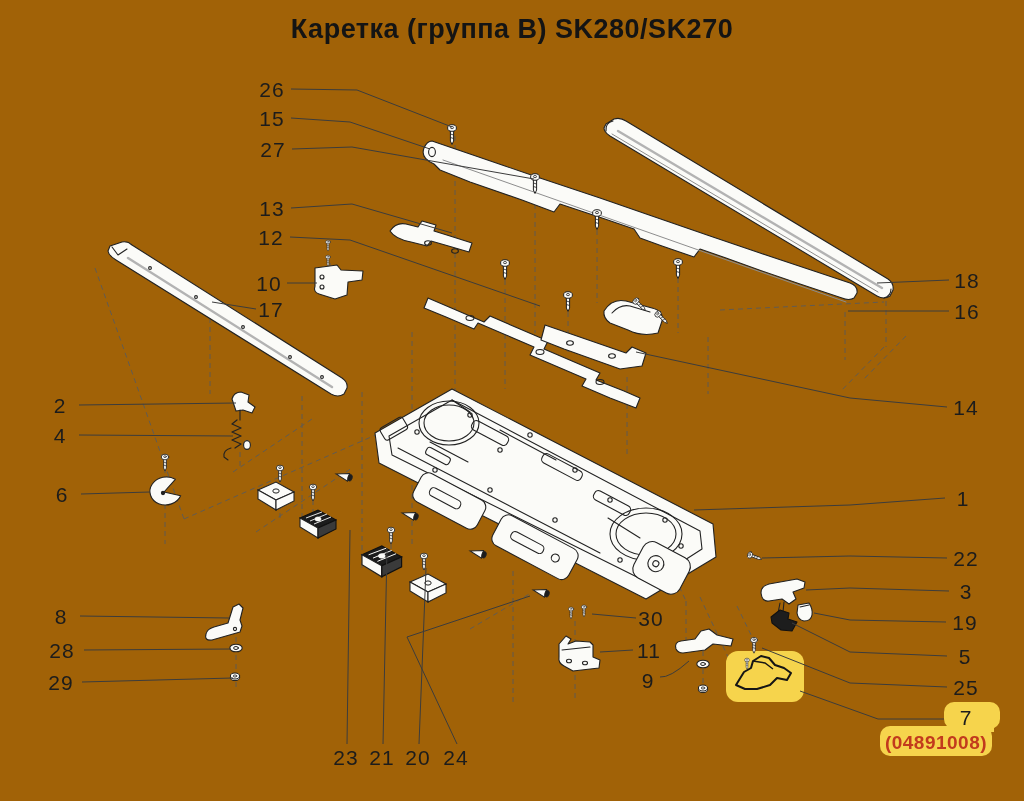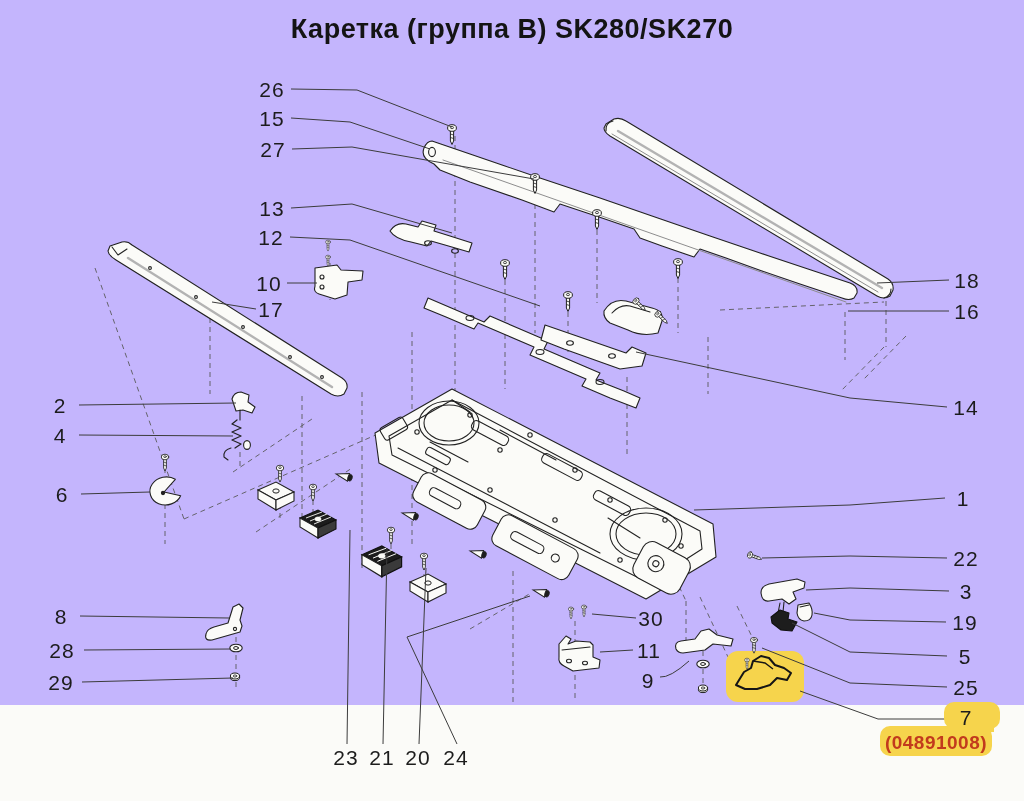--- a/index.html
+++ b/index.html
@@ -1,18 +1,18 @@
 <!DOCTYPE html>
 <html><head>
 <meta charset="utf-8">
 <style>
   html,body{margin:0;padding:0;}
   body{width:1024px;height:801px;overflow:hidden;background:#fbfbf8;
        font-family:"Liberation Sans", sans-serif;}
-  #stage{position:relative;width:1024px;height:705px;background:#c4b5fd;}
+  #stage{position:relative;width:1024px;height:801px;background:#a16207;}
   #title{position:absolute;top:14px;left:0;right:0;text-align:center;
          font-size:27px;font-weight:bold;color:#141414;letter-spacing:.5px;}
   svg{position:absolute;top:0;left:0;}
   svg text{font-family:"Liberation Sans", sans-serif;}
   .lbl{font-size:21px;fill:#1c1c1c;letter-spacing:1px;}
   .code{font-size:19px;font-weight:bold;letter-spacing:.5px;}
   .ink{stroke:#222;fill:none;stroke-width:1.1;stroke-linejoin:round;stroke-linecap:round;}
   .ink .wfill{fill:#fbfbf8;}
   .ink .dark{fill:#1d1d1d;stroke:#111;}
   .lead{stroke:#3c3c3c;stroke-width:1;fill:none;}

